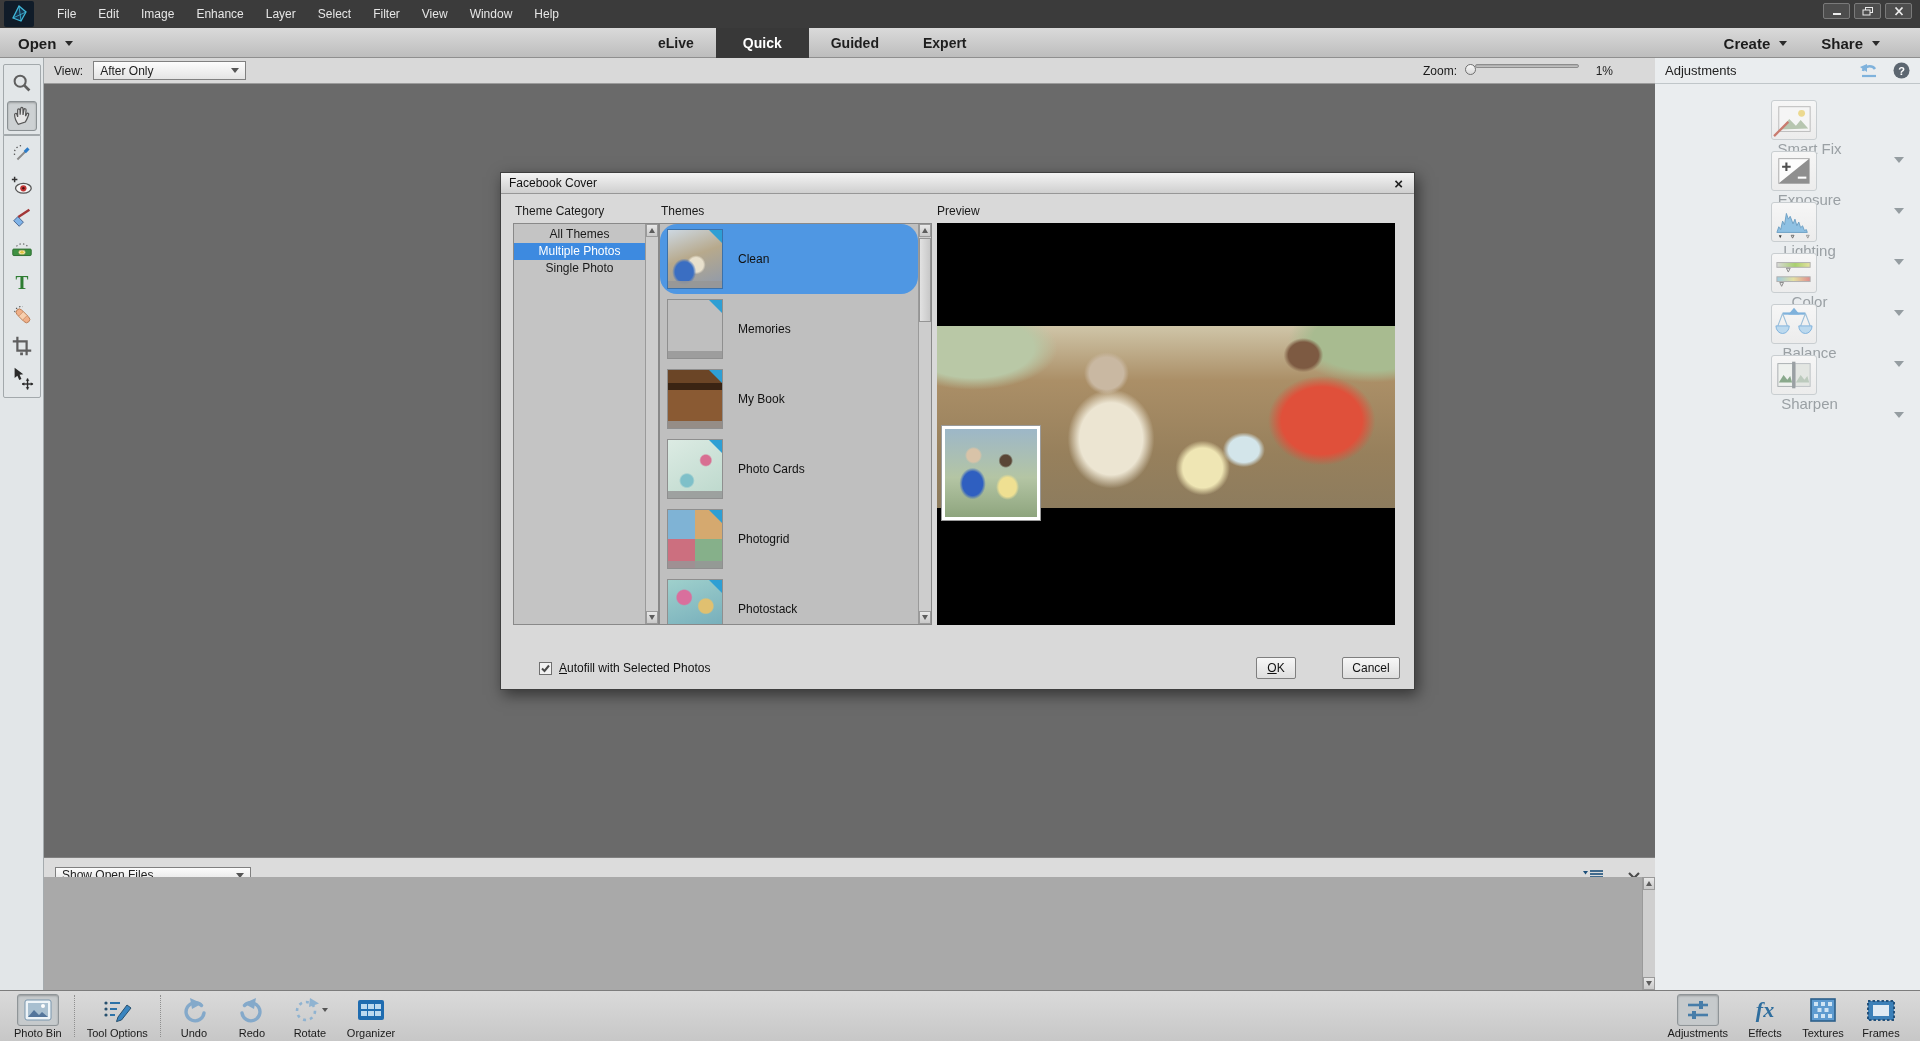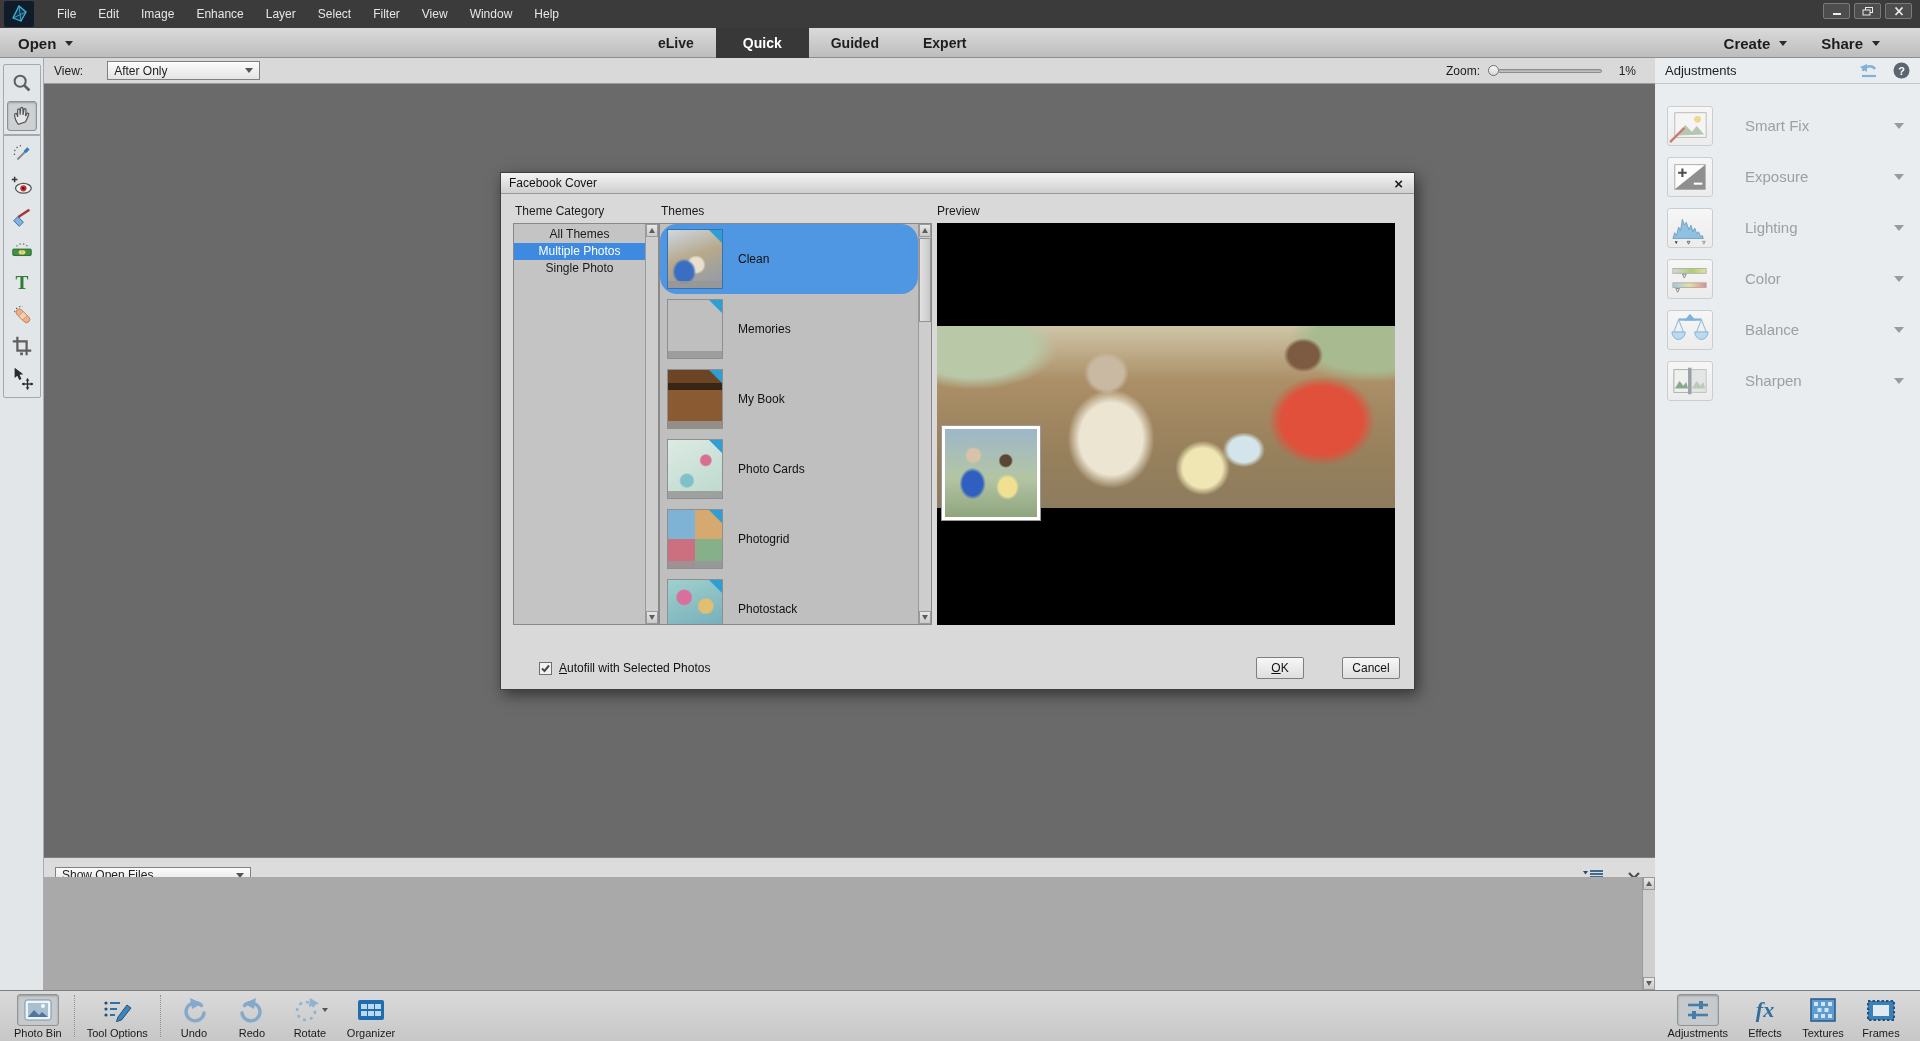--- a/index.html
+++ b/index.html
@@ -34,22 +34,22 @@
   .b2btn{font-size:15px;font-weight:bold;color:#1c1c1c;display:flex;align-items:center;}
 
   
   .optionsbar{position:absolute;left:44px;top:58px;width:1611px;height:26px;background:#d9d9d9;
               border-bottom:1px solid #9b9b9b;display:flex;align-items:center;font-size:12px;}
   .view-label{margin-left:10px;color:#222;}
   .select{height:19px;background:linear-gradient(#fcfcfc,#e4e4e4);border:1px solid #808080;
           display:flex;align-items:center;justify-content:space-between;padding:0 6px;font-size:12px;color:#222;}
   .sel-arrow{width:0;height:0;border-left:4px solid transparent;border-right:4px solid transparent;
              border-top:5px solid #555;}
-  .view-select{width:153px;margin-left:24px;}
-  .zoomwrap{margin-left:auto;display:flex;align-items:center;margin-right:19px;}
+  .view-select{width:153px;margin-left:10px;}
+  .zoomwrap{margin-left:auto;display:flex;margin-right:42px;}
   .zoom-thumb{width:11px;height:11px;border-radius:50%;background:linear-gradient(#f8f8f8,#d8d8d8);
               border:1px solid #6f6f6f;margin-left:8px;}
   .zoom-track{width:104px;height:4px;background:linear-gradient(#a8a8a8,#c6c6c6);
               border:1px solid #8d8d8d;border-radius:2px;margin-left:-1px;}
   .zoom-val{width:34px;text-align:right;color:#222;}
 
   
   .toolcol{position:absolute;left:0;top:58px;width:44px;height:932px;background:#e2e6e8;
            border-right:1px solid #a5abae;}
   .toolbox{position:absolute;left:3px;width:38px;border:1px solid #a3a9ac;border-radius:2px;
@@ -59,21 +59,21 @@
 
   
   .canvas{position:absolute;left:44px;top:84px;width:1611px;height:773px;background:#6a6a6a;}
 
   
   .rightpanel{position:absolute;left:1655px;top:58px;width:265px;height:932px;background:#eaedef;}
   .rp-header{height:26px;border-bottom:1px solid #c0c6c9;display:flex;align-items:center;padding:0 10px;}
   .rp-title{font-size:13px;color:#222;}
   .rp-hicons{margin-left:auto;display:flex;gap:14px;align-items:center;}
   .adj-list{padding:16px 0 0 12px;}
-  .adj-row{display:flex;align-items:center;height:51px;}
+  .adj-row{display:flex;align-items:center;height:51px;flex-direction:column;}
   .adj-icon{width:46px;height:40px;background:linear-gradient(#f6f6f6,#ececec);
             border:1px solid #c9ced1;border-radius:3px;display:flex;align-items:center;justify-content:center;}
   .adj-label{font-size:15px;color:#9aa0a4;margin-left:32px;}
   .adj-arrow{margin-left:auto;margin-right:16px;width:0;height:0;border-left:5px solid transparent;
              border-right:5px solid transparent;border-top:6px solid #959da1;}
 
   
   .dialog{position:absolute;left:500px;top:172px;width:915px;height:518px;background:#d9d9d9;
           border:1px solid #3f3f3f;box-shadow:3px 5px 14px rgba(0,0,0,.5);}
   .dlg-title{height:21px;background:linear-gradient(#f4f4f4,#cfcfcf);border-bottom:1px solid #979797;
@@ -135,21 +135,21 @@
                  linear-gradient(180deg,#9db7c8 0%,#b4c5a4 55%,#8ea57e 100%);}
   .autofill{position:absolute;left:38px;top:488px;display:flex;align-items:center;}
   .checkbox{width:13px;height:13px;background:#f2f2f2;border:1px solid #6f6f6f;
             display:flex;align-items:center;justify-content:center;}
   .autofill-label{font-size:12px;margin-left:7px;color:#111;}
   .mnemonic{display:inline-block;}
   .mnemonic::first-letter{text-decoration:underline;}
   .dlg-btn{position:absolute;top:484px;height:22px;background:linear-gradient(#f7f7f7,#dedede);
            border:1px solid #7f7f7f;border-radius:2px;font-size:12px;color:#111;
            display:flex;align-items:center;justify-content:center;}
-  .btn-ok{left:755px;width:48px;}
+  .btn-ok{left:755px;width:40px;}
   .btn-cancel{left:841px;width:58px;}
 
   
   .binbar{position:absolute;left:44px;top:857px;width:1611px;height:36px;background:#dcdcdc;
           border-top:1px solid #808080;border-bottom:1px solid #9b9b9b;display:flex;align-items:center;}
   .bin-select{width:196px;margin-left:11px;height:16px;}
   .binbar-icons{margin-left:auto;display:flex;align-items:center;gap:22px;margin-right:14px;}
   .bincontent{position:absolute;left:44px;top:877px;width:1611px;height:113px;background:#a9a9a9;}
   .bin-scroll{position:absolute;right:0;top:0;width:13px;height:113px;background:#cfcfcf;border-left:1px solid #9a9a9a;}
 

